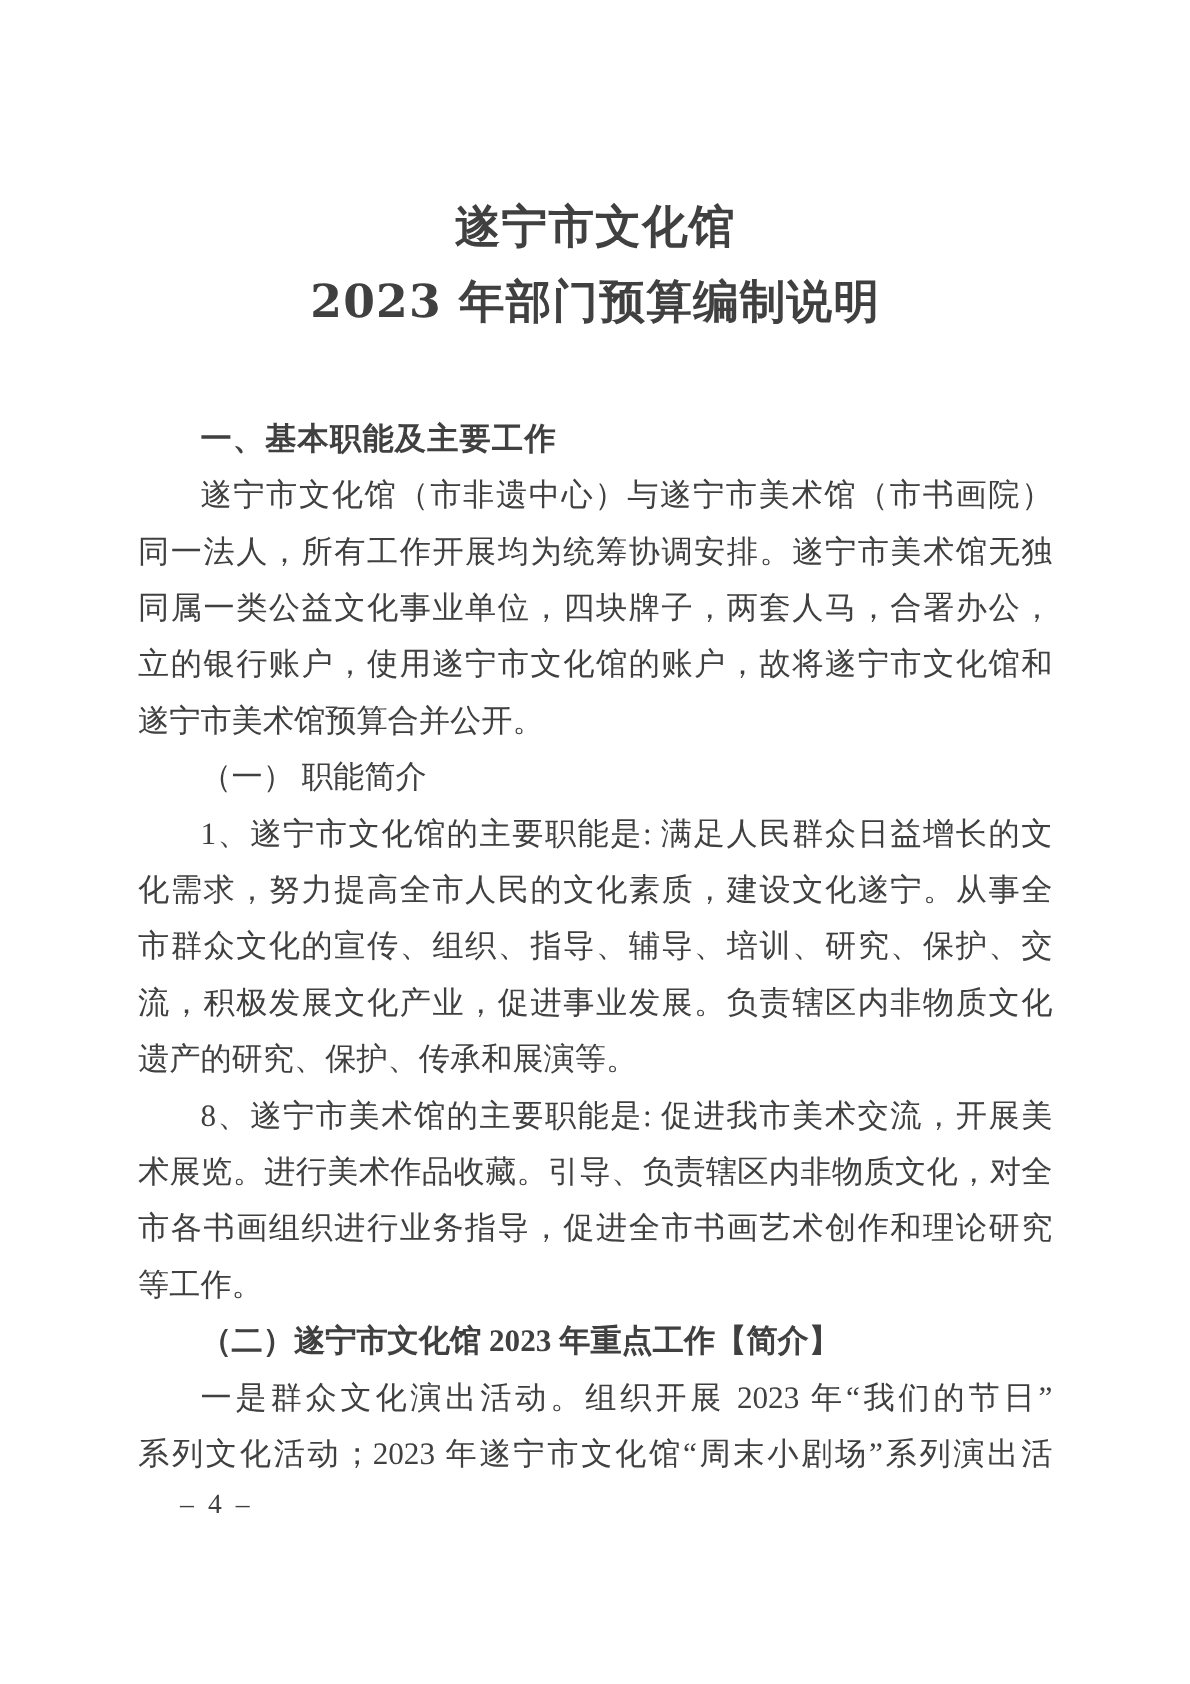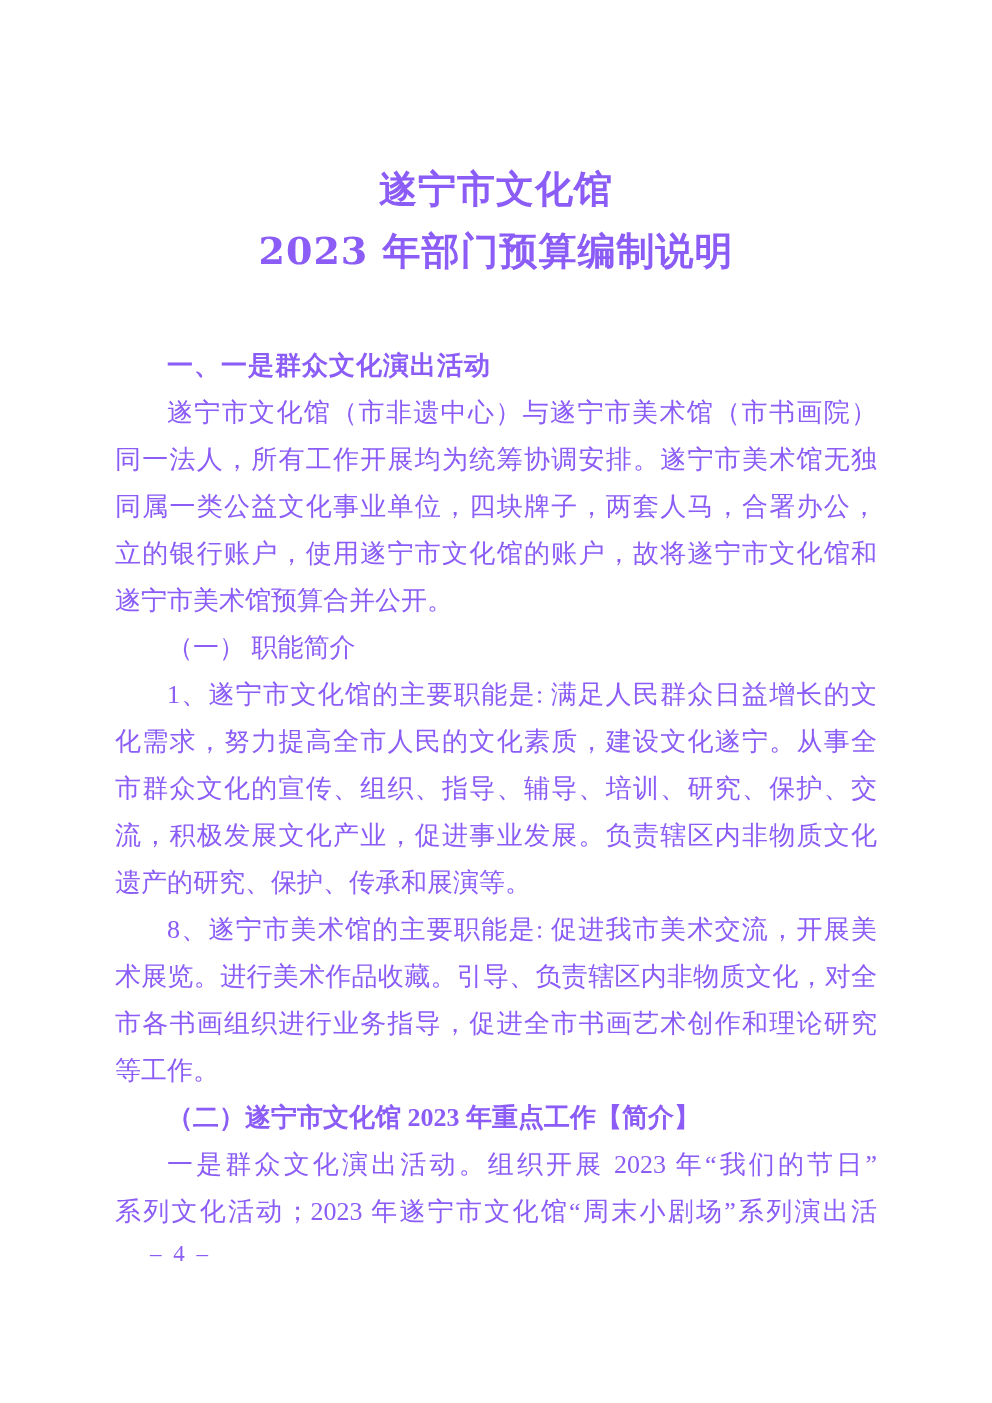--- a/index.html
+++ b/index.html
@@ -7,21 +7,21 @@
     padding: 0;
     background: #ffffff;
   }
   .page {
     position: relative;
     width: 992px;
     height: 1403px;
     background: #ffffff;
     box-sizing: border-box;
     padding: 158px 115px 0 115px;
-    color: #8b5cf6;
+    color: #404040;
     font-family: "Liberation Serif", serif;
     overflow: hidden;
   }
   .title-block {
     text-align: center;
     font-weight: bold;
     font-size: 38px;
     line-height: 62px;
     font-family: "DejaVu Serif", "Liberation Serif", serif;
     letter-spacing: 1px;
@@ -66,21 +66,21 @@
 <body>
 
 <div class="page">
 
   <div class="title-block">
     <div>遂宁市文化馆</div>
     <div>2023 年部门预算编制说明</div>
   </div>
 
   <div class="content">
-    <p class="h-sans indent end">一、一是群众文化演出活动</p>
+    <p class="h-sans indent end">一、基本职能及主要工作</p>
     <p class="indent fill">遂宁市文化馆（市非遗中心）与遂宁市美术馆（市书画院）</p>
     <p class="fill">同一法人，所有工作开展均为统筹协调安排。遂宁市美术馆无独</p>
     <p class="fill">同属一类公益文化事业单位，四块牌子，两套人马，合署办公，</p>
     <p class="fill">立的银行账户，使用遂宁市文化馆的账户，故将遂宁市文化馆和</p>
     <p class="end">遂宁市美术馆预算合并公开。</p>
     <p class="indent end">（一） 职能简介</p>
     <p class="indent fill">1、遂宁市文化馆的主要职能是: 满足人民群众日益增长的文</p>
     <p class="fill">化需求，努力提高全市人民的文化素质，建设文化遂宁。从事全</p>
     <p class="fill">市群众文化的宣传、组织、指导、辅导、培训、研究、保护、交</p>
     <p class="fill">流，积极发展文化产业，促进事业发展。负责辖区内非物质文化</p>

